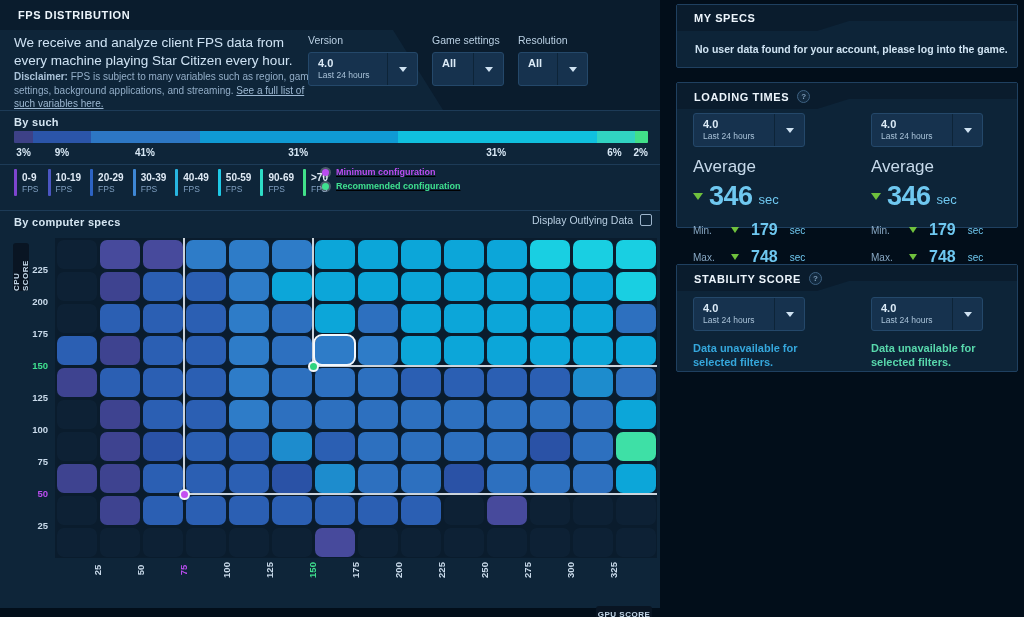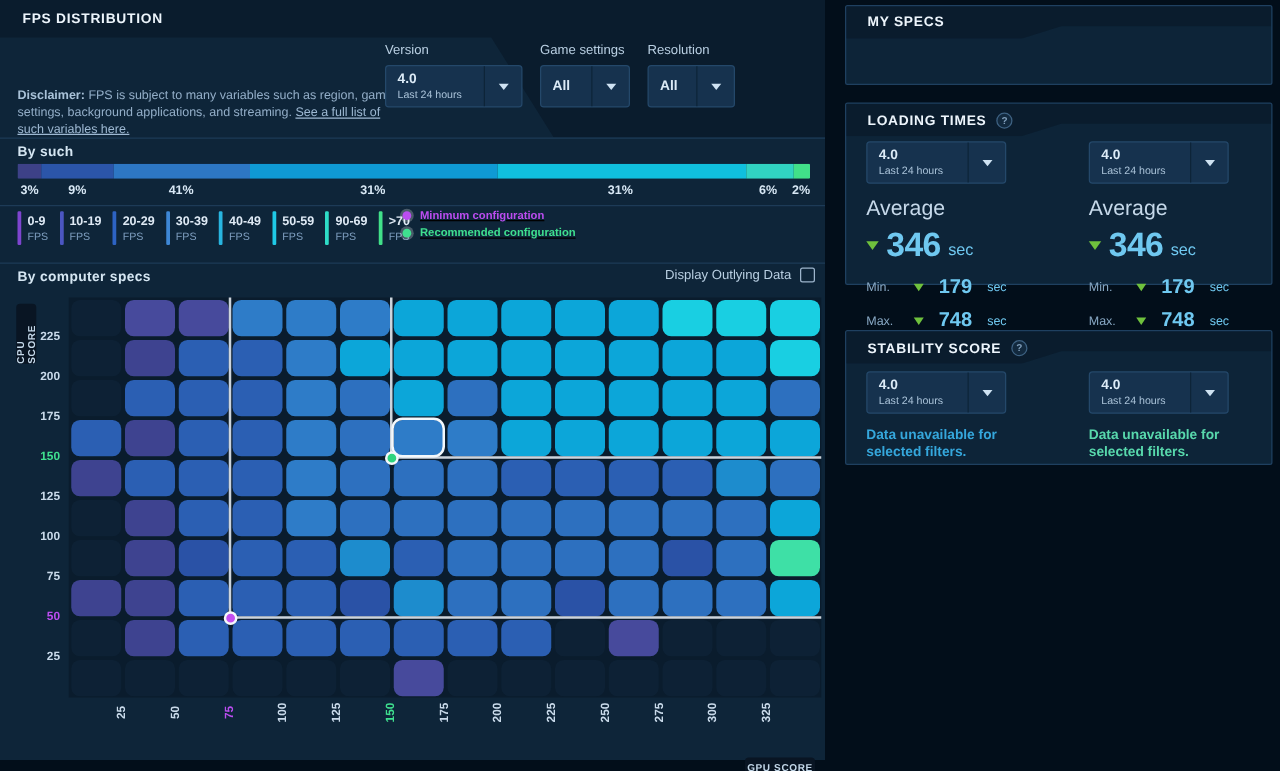--- a/index.html
+++ b/index.html
@@ -17,21 +17,21 @@
   .lp-disclaimer { position:absolute; left:14px; top:70px; width:312px; font-size:10px; color:#93aec8; line-height:1.35; }
   .lp-disclaimer b { color:#a9c2d8; }
   .lp-disclaimer a { color:#9db8d2; text-decoration:underline; cursor:pointer; }
 
   .filter-group { position:absolute; top:34px; }
   .filter-label { font-size:10.5px; color:#b9cfe2; margin-bottom:6px; }
   .dd { display:flex; align-items:stretch; background:#16324e; border:1px solid #24486a; border-radius:3px; height:34px; cursor:pointer; }
   .dd-value { flex:1; padding:4px 9px 0 9px; }
   .dd-main { font-size:11px; font-weight:bold; color:#dcebf7; }
   .dd-sub { font-size:8.5px; color:#a9c2d8; margin-top:1px; }
-  .dd-center { display:flex; align-items:center; }
+  .dd-center { display:flex; align-items:flex-start; }
   .dd-btn { width:30px; border-left:1px solid #0d2438; display:flex; align-items:center; justify-content:center; }
   .chev { width:0; height:0; border-left:4px solid transparent; border-right:4px solid transparent; border-top:5px solid #cfe2f2; }
 
   .sep { position:absolute; left:0; width:660px; height:1px; background:#1d3b57; }
 
   .section-heading { font-size:11px; font-weight:bold; color:#d5e6f2; letter-spacing:.3px; }
   .bu-heading { position:absolute; left:14px; top:116px; }
   .bu-bar { position:absolute; left:14px; top:131px; width:634px; height:12px; display:flex; border-radius:1px; overflow:hidden; }
   .bu-bar > div { height:100%; }
   .bu-labels { position:absolute; left:14px; top:147px; width:634px; height:11px; display:flex; }
@@ -92,20 +92,21 @@
 </style>
 </head>
 <body>
 
 <div class="root">
 
   <div class="left-panel">
     <div class="lp-header-bg"></div>
     <div class="panel-title lp-title">FPS DISTRIBUTION</div>
 
+    <div class="lp-desc">We receive and analyze client FPS data from every machine playing Star Citizen every hour.</div>
     <div class="lp-disclaimer">
       <b>Disclaimer:</b>
       <span>FPS is subject to many variables such as region, game settings, background applications, and streaming.</span>
       <a>See a full list of such variables here.</a>
     </div>
 
     <div class="filter-group" style="left:308px;">
       <div class="filter-label">Version</div>
       <div class="dd" style="width:110px;">
         <div class="dd-value">
@@ -414,20 +415,21 @@
       <div class="x-tick" style="left: 508px; top: 564px; color: rgb(201, 218, 234);">275</div>
       <div class="x-tick" style="left: 551px; top: 564px; color: rgb(201, 218, 234);">300</div>
       <div class="x-tick" style="left: 594px; top: 564px; color: rgb(201, 218, 234);">325</div>
     </div>
 
   <div class="panel" style="top:4px; height:64px;">
     <div class="rp-header-bg"></div>
     <div class="rp-title">
         <span class="panel-title">MY SPECS</span>
       </div>
+    <div class="ms-message">No user data found for your account, please log into the game.</div>
   </div>
 
   <div class="panel" style="top:82px; height:146px;">
     <div class="rp-header-bg"></div>
     <div class="rp-title">
       <span class="panel-title">LOADING TIMES</span>
       <span class="help-icon">?</span>
     </div>
     <div class="cols">
       <div class="col">

